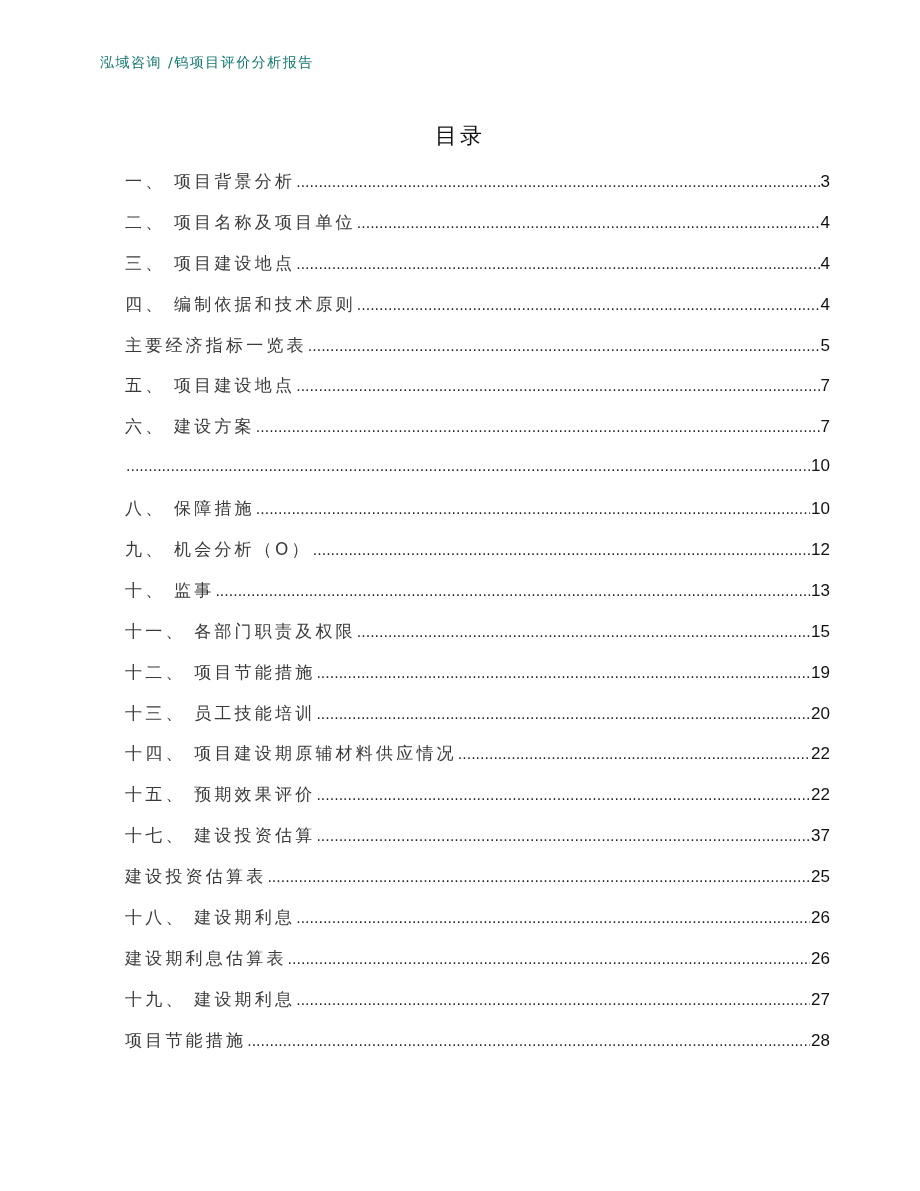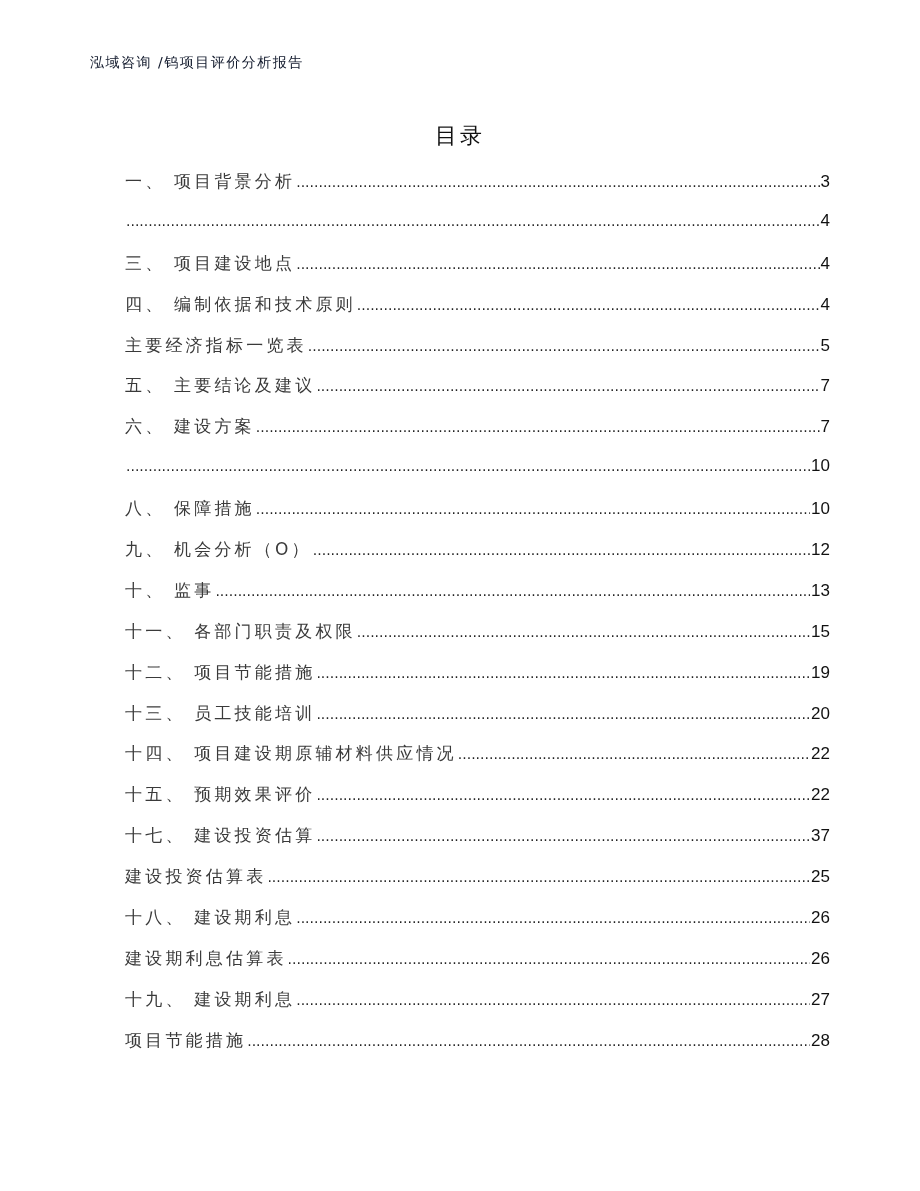--- a/index.html
+++ b/index.html
@@ -10,25 +10,25 @@
     body {
       width: 920px;
       height: 1191px;
       position: relative;
       overflow: hidden;
       font-family: "DejaVu Sans", sans-serif;
       color: #1a1a1a;
     }
     .running-header {
       position: absolute;
-      left: 90px;
+      left: 100px;
       top: 54px;
       font-size: 14px;
       letter-spacing: 1.5px;
-      color: #0f172a;
+      color: #0f766e;
       font-family: "DejaVu Sans", sans-serif;
     }
     .toc-title {
       position: absolute;
       left: 0;
       width: 920px;
       top: 121px;
       text-align: center;
       font-size: 22px;
       letter-spacing: 3px;
@@ -84,40 +84,41 @@
 
 <div class="toc-title">目录</div>
 
 <ul class="toc-list">
   <li class="toc-entry">
       <span class="label">一、 项目背景分析</span>
       <span class="leader"></span>
       <span class="page">3</span>
     </li>
   <li class="toc-entry">
+      <span class="label">二、 项目名称及项目单位</span>
       <span class="leader"></span>
       <span class="page">4</span>
     </li>
   <li class="toc-entry">
       <span class="label">三、 项目建设地点</span>
       <span class="leader"></span>
       <span class="page">4</span>
     </li>
   <li class="toc-entry">
       <span class="label">四、 编制依据和技术原则</span>
       <span class="leader"></span>
       <span class="page">4</span>
     </li>
   <li class="toc-entry">
       <span class="label">主要经济指标一览表</span>
       <span class="leader"></span>
       <span class="page">5</span>
     </li>
   <li class="toc-entry">
-      <span class="label">五、 主要结论及建议</span>
+      <span class="label">五、 项目建设地点</span>
       <span class="leader"></span>
       <span class="page">7</span>
     </li>
   <li class="toc-entry">
       <span class="label">六、 建设方案</span>
       <span class="leader"></span>
       <span class="page">7</span>
     </li>
   <li class="toc-entry">
       <span class="leader"></span>

